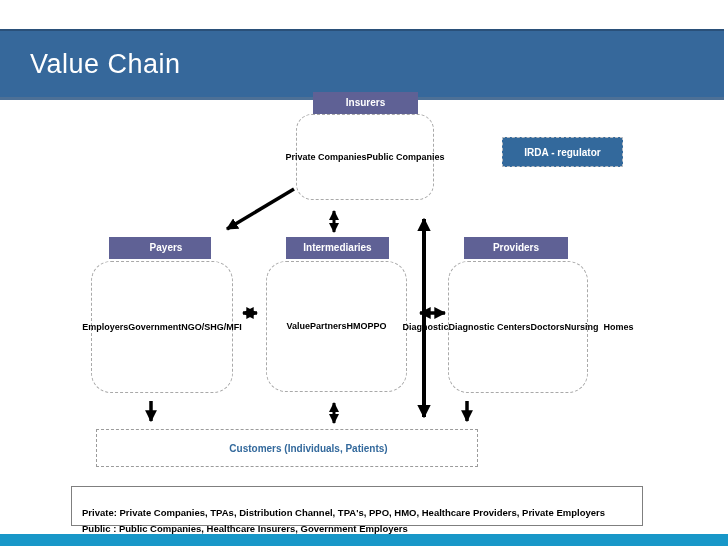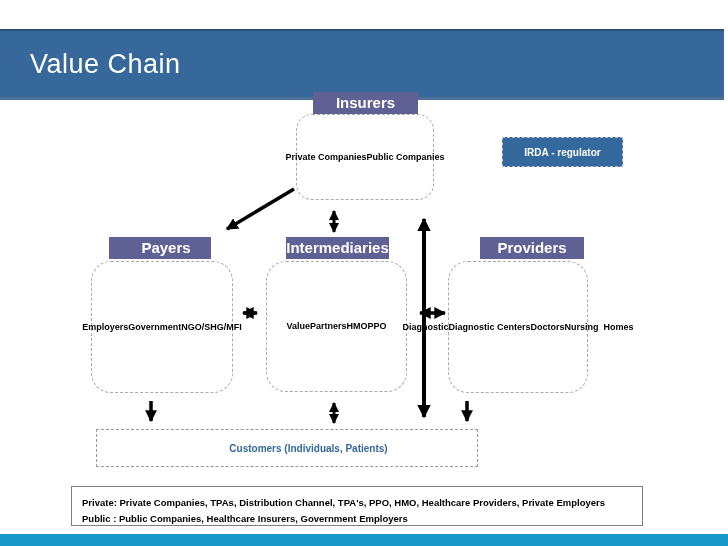--- a/index.html
+++ b/index.html
@@ -16,21 +16,21 @@
     box-sizing:border-box;
     display:flex;align-items:center;margin-top:29px;
   }
   .titlebar h1{
     margin:0 0 0 30px;font-size:27px;font-weight:500;color:#ffffff;
     letter-spacing:0.5px;font-family:"Liberation Sans",sans-serif;
   }
   
   .group-header{
     position:absolute;background:var(--group-header-bg,#5F6195);
-    color:#fff;font-size:15px;font-weight:bold;text-align:center;
+    color:#fff;font-size:10px;font-weight:bold;text-align:center;
     line-height:22px;height:22px;box-sizing:border-box;z-index:3;
   }
   
   .dashed-box{
     position:absolute;border:1px dashed #a9a9a9;border-radius:16px;
     background:#fff;box-sizing:border-box;z-index:2;
     display:flex;flex-direction:row;align-items:center;justify-content:center;
   }
   .dashed-box .item{
     font-size:9px;font-weight:bold;color:#000;line-height:18.5px;
@@ -50,21 +50,21 @@
     border:1px dashed #9b9b9b;box-sizing:border-box;background:#fff;
     display:flex;align-items:center;justify-content:center;z-index:2;
   }
   .customers span{
     color:var(--customers-text,#33699C);font-size:10px;font-weight:bold;padding-left:43px;
   }
   
   .footnote{
     position:absolute;left:71px;top:486px;width:572px;height:40px;
     border:1px solid #7f7f7f;box-sizing:border-box;background:#fff;
-    padding:8px 0 0 10px;z-index:2;
+    padding:18px 0 0 10px;z-index:2;
   }
   .footnote div{font-size:9.5px;font-weight:bold;color:#000;line-height:16px;}
   
   .bottom-bar{
     position:absolute;left:0;top:534px;width:728px;height:12px;
     background:var(--bottom-bar,#1897C8);
   }
   
   svg.arrows{position:absolute;left:0;top:0;width:728px;height:546px;z-index:4;pointer-events:none;}
 </style>
@@ -93,21 +93,21 @@
   </div>
 
   <div class="group-header" style="left:286px;top:237px;width:103px;">Intermediaries</div>
   <div class="dashed-box" style="left:266px;top:261px;width:141px;height:131px;border-radius:20px;">
     <div class="item">Value</div>
     <div class="item">Partners</div>
     <div class="item">HMO</div>
     <div class="item">PPO</div>
   </div>
 
-  <div class="group-header" style="left:464px;top:237px;width:104px;margin-left:16px;">Providers</div>
+  <div class="group-header" style="left:464px;top:237px;width:104px;">Providers</div>
   <div class="dashed-box" style="left:448px;top:261px;width:140px;height:132px;border-radius:20px;">
     <div class="item">Diagnostic</div>
     <div class="item">Diagnostic Centers</div>
     <div class="item">Doctors</div>
     <div class="item">Nursing  Homes</div>
   </div>
 
   <div class="customers">
     <span>Customers (Individuals, Patients)</span>
   </div>

